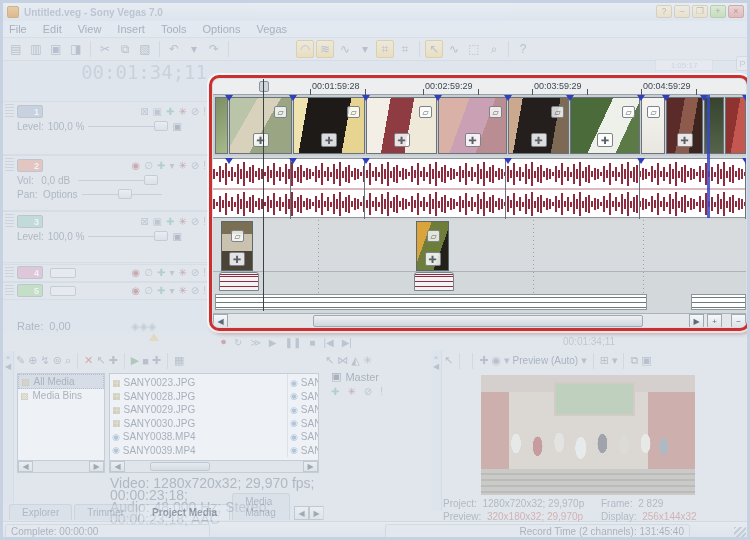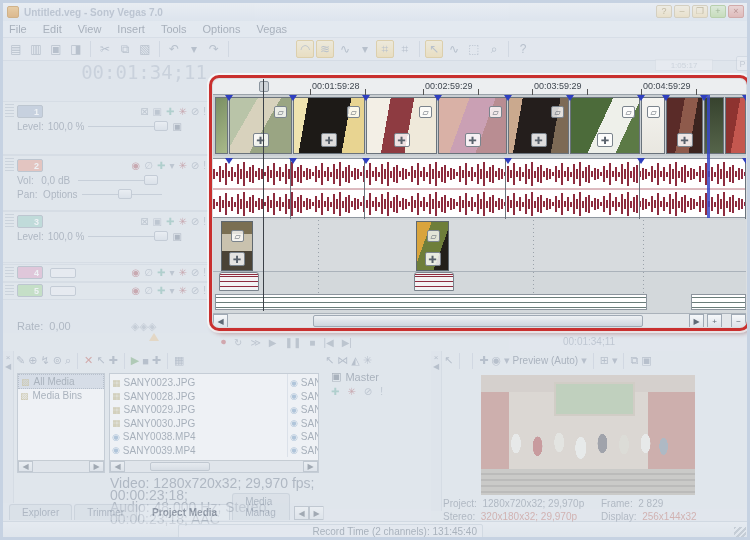--- a/index.html
+++ b/index.html
@@ -637,25 +637,26 @@
       </div>
     </div>
   </div>
   <div class="pimg dim">
     <div class="pboard"></div>
     <div class="ppl"></div>
     <div class="psteps"></div>
   </div>
   <div class="abs pinfo dim" style="left:440px;top:494px;">
     <div><span>Project:</span>&nbsp;&nbsp;<span>1280x720x32; 29,970p</span></div>
-    <div><span>Stereo:</span>&nbsp;&nbsp;<span class="redval">320x180x32; 29,970p</span></div>
+    <div><span>Preview:</span>&nbsp;&nbsp;<span class="redval">320x180x32; 29,970p</span></div>
   </div>
   <div class="abs pinfo dim" style="left:598px;top:494px;">
     <div><span>Frame:</span>&nbsp;&nbsp;<span>2 829</span></div>
     <div><span>Display:</span>&nbsp;&nbsp;<span class="redval">256x144x32</span></div>
   </div>
 
   <div class="abs statusbar dim">
+    <span class="scell" style="margin-left:2px;width:205px;">Complete: 00:00:00</span>
     <span class="scell" style="margin-left:175px;width:305px;text-align:right;">Record Time (2 channels): 131:45:40</span>
     <span class="grip2"></span>
   </div>
 
 </div>
 
 </body></html>

